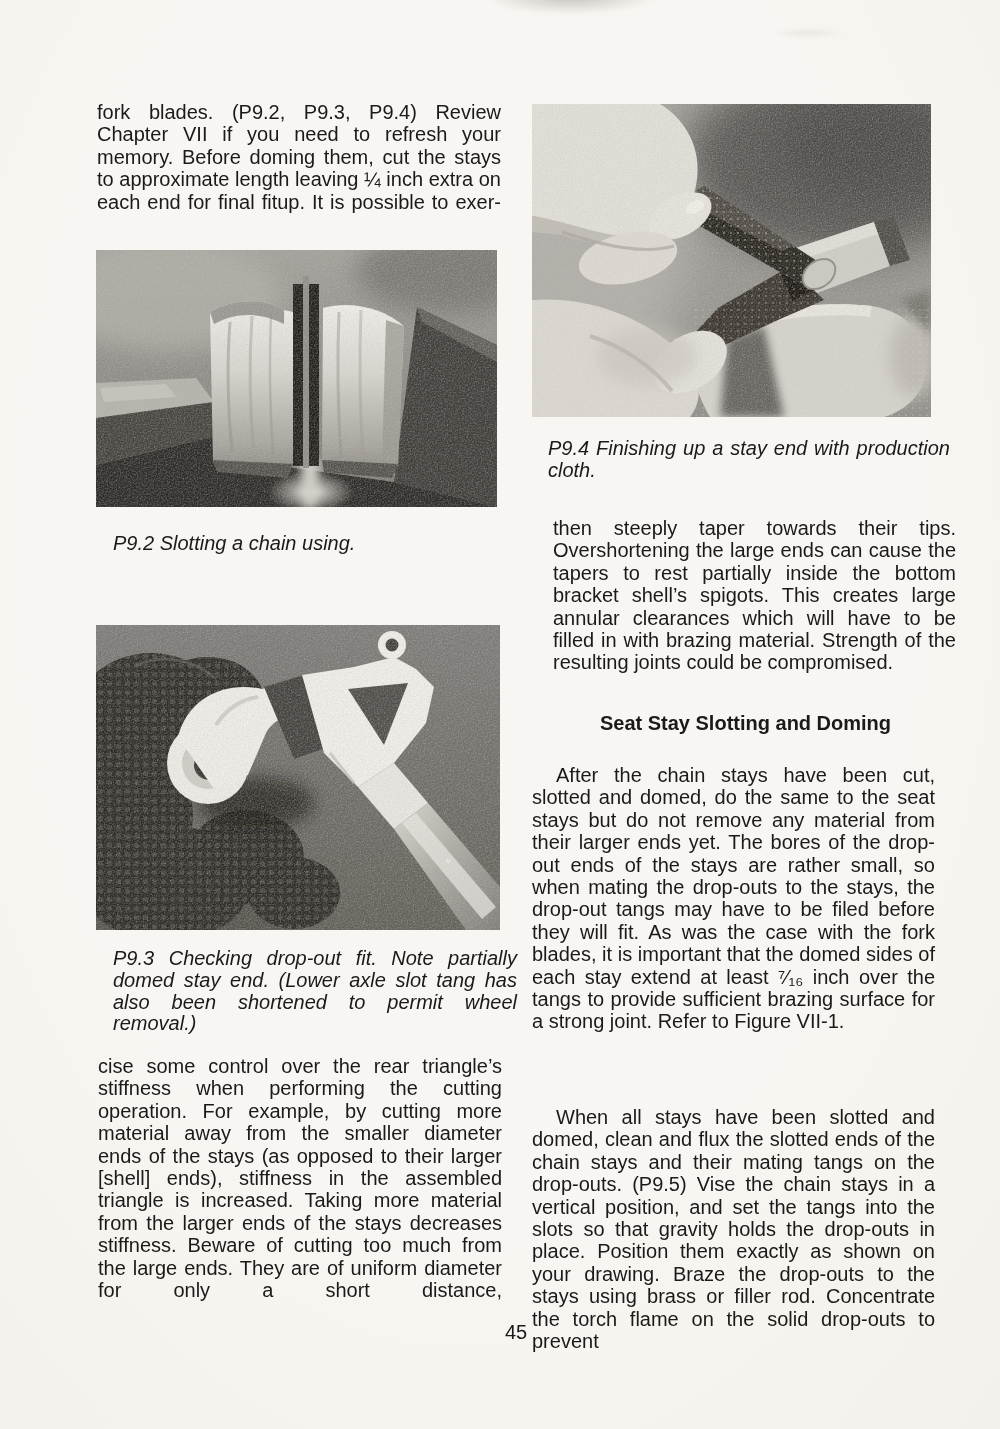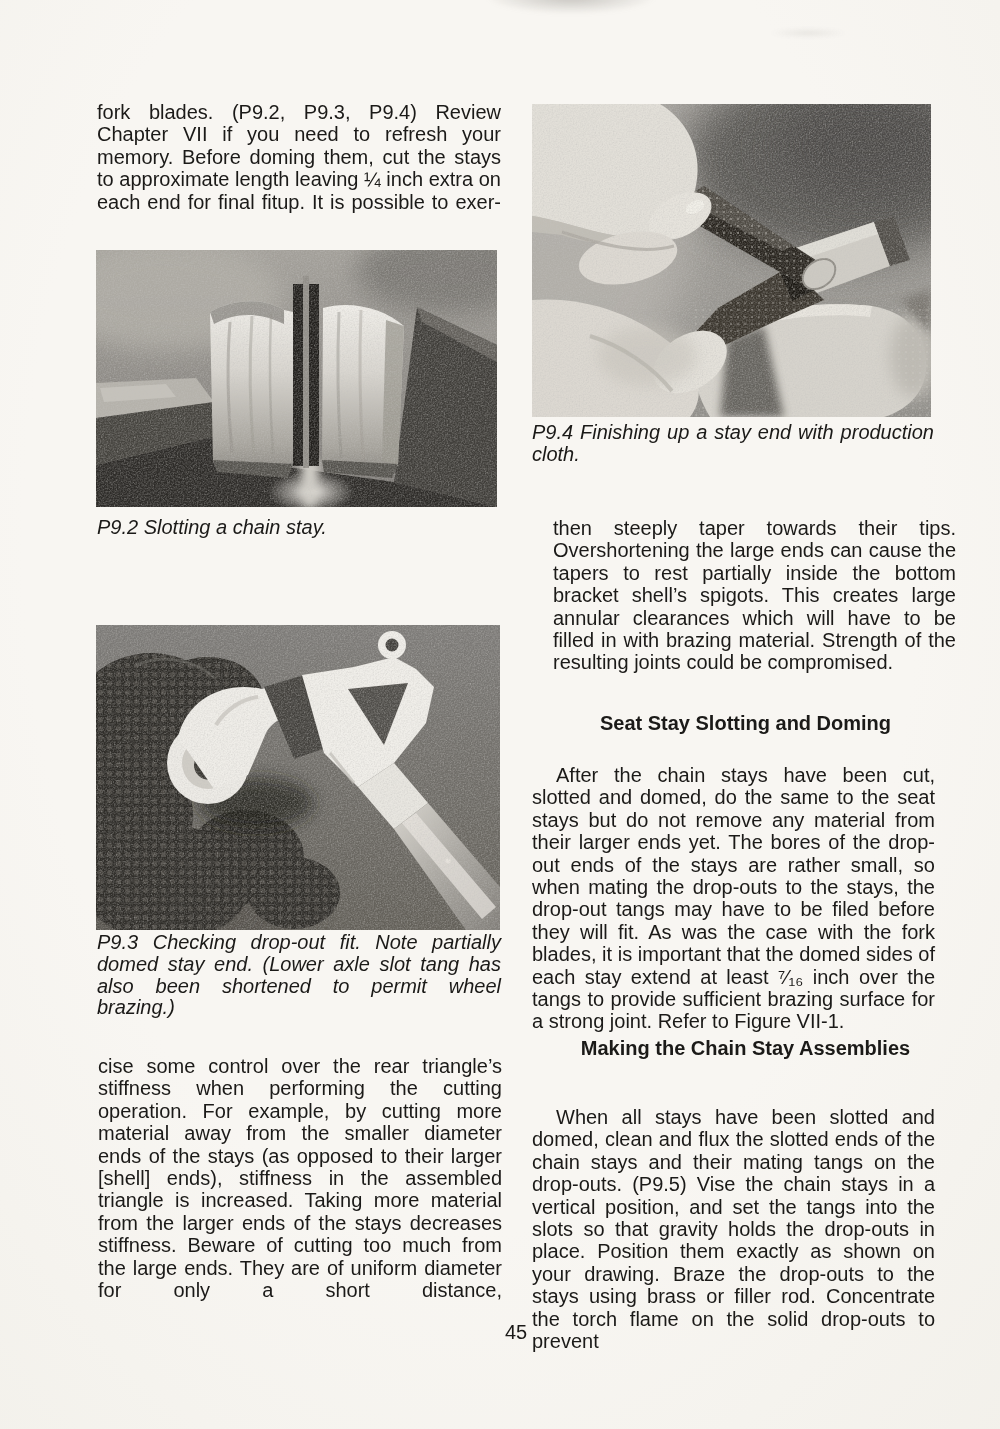--- a/index.html
+++ b/index.html
@@ -11,21 +11,21 @@
   .smudge{position:absolute;pointer-events:none;}
   .smudge-1{left:486px;top:-4px;width:170px;height:18px;
     background:radial-gradient(ellipse at 50% 0%, rgba(118,115,109,.40), rgba(118,115,109,0) 72%);
     filter:blur(2px);}
   .smudge-2{left:768px;top:28px;width:80px;height:10px;opacity:.22;
     background:radial-gradient(ellipse, rgba(110,108,102,.6), rgba(110,108,102,0) 70%);
     filter:blur(2px);}
   .body-par{position:absolute;margin:0;font-size:20px;line-height:22.4px;text-align:justify;}
   .cont{text-align-last:justify;}
   .indent{text-indent:24px;}
-  .caption{position:absolute;margin:0;font-size:20px;line-height:21.8px;font-style:italic;text-align:justify;}
+  .caption{position:absolute;margin:16px;font-size:20px;line-height:21.8px;font-style:italic;text-align:justify;}
   .heading{position:absolute;margin:12px;font-size:20px;line-height:22px;font-weight:bold;text-align:center;}
   figure{position:absolute;margin:0;padding:0;}
   figure svg{display:block;width:100%;height:100%;}
   .page-number{position:absolute;left:97px;width:838px;top:1321px;text-align:center;font-size:20px;}
 
   
   #para-lt{left:97px;top:101px;width:404px;}
   #photo-p92{left:96px;top:250px;width:401px;height:257px;}
   #cap-p92{left:97px;top:517px;width:404px;}
   #photo-p93{left:96px;top:625px;width:404px;height:305px;}
@@ -105,21 +105,21 @@
 
       <path d="M227,58 C254,50 288,58 308,76 L302,216 C272,227 242,222 226,212 Z" fill="url(#p2jaw)"></path>
       <path d="M290,70 L308,76 L302,216 L286,210 Z" fill="#9a978f" opacity="0.8"></path>
       <path d="M243,62 C241,110 242,162 245,208" stroke="#8f8c85" stroke-width="3" fill="none" opacity="0.45"></path>
       <path d="M265,60 C263,110 264,160 267,210" stroke="#9a978f" stroke-width="3" fill="none" opacity="0.4"></path>
       <path d="M117,210 L197,214 L192,228 L121,222 Z" fill="#55534e"></path>
       <path d="M226,210 L302,214 L296,228 L228,222 Z" fill="#55534e"></path>
       <rect width="401" height="257" filter="url(#p2g)" opacity="0.55"></rect>
     </svg>
   </figure>
-  <p id="cap-p92" class="caption">P9.2 Slotting a chain stay.</p>
+  <p id="cap-p92" class="caption">P9.2 Slotting a chain using.</p>
 
   <figure id="photo-p93">
     <svg viewBox="0 0 404 305" preserveAspectRatio="none" aria-hidden="true">
       <defs>
         <linearGradient id="p3bg" x1="0" y1="0" x2="0" y2="1">
           <stop offset="0" stop-color="#7e7c79"></stop>
             <stop offset="1" stop-color="#636059"></stop>
         </linearGradient>
         <linearGradient id="p3tube" x1="0" y1="0" x2="1" y2="1">
           <stop offset="0" stop-color="#d8d5ce"></stop>
@@ -178,21 +178,21 @@
         <path d="M120,100 C130,84 146,74 162,72" stroke="#c9c6bf" stroke-width="4" fill="none" opacity="0.8"></path>
         <path d="M234,128 L258,158" stroke="#bdbab3" stroke-width="3" fill="none" opacity="0.7"></path>
       </g>
 
       <path d="M298,204 L332,178 L404,262 L404,305 L370,305 Z" fill="url(#p3tube)"></path>
       <path d="M306,198 L320,188 L400,282 L386,294 Z" fill="#e9e6e0" opacity="0.75"></path>
       <circle cx="352" cy="236" r="2.5" fill="#e8e5df" opacity="0.8"></circle>
       <rect width="404" height="305" filter="url(#p3g)" opacity="0.55"></rect>
     </svg>
   </figure>
-  <p id="cap-p93" class="caption">P9.3 Checking drop-out fit. Note partially domed stay end. (Lower axle slot tang has also been shortened to permit wheel brazing.)</p>
+  <p id="cap-p93" class="caption">P9.3 Checking drop-out fit. Note partially domed stay end. (Lower axle slot tang has also been shortened to permit wheel removal.)</p>
 
   <p id="para-lb" class="body-par cont">cise some control over the rear triangle’s stiffness when performing the cutting operation. For example, by cutting more material away from the smaller diameter ends of the stays (as opposed to their larger [shell] ends), stiffness in the assembled triangle is increased. Taking more material from the larger ends of the stays decreases stiffness. Beware of cutting too much from the large ends. They are of uniform diameter for only a short distance,</p>
 
   <figure id="photo-p94">
     <svg viewBox="0 0 399 313" preserveAspectRatio="none" aria-hidden="true">
       <defs>
         <linearGradient id="p4bg" x1="0" y1="0" x2="0" y2="1">
           <stop offset="0" stop-color="#a6a39e"></stop>
             <stop offset="1" stop-color="#908e89"></stop>
         </linearGradient>
@@ -263,17 +263,16 @@
       <rect width="399" height="313" filter="url(#p4g)" opacity="0.55"></rect>
     </svg>
   </figure>
   <p id="cap-p94" class="caption">P9.4 Finishing up a stay end with production cloth.</p>
 
   <p id="para-rt" class="body-par">then steeply taper towards their tips. Overshortening the large ends can cause the tapers to rest partially inside the bottom bracket shell’s spigots. This creates large annular clearances which will have to be filled in with brazing material. Strength of the resulting joints could be compromised.</p>
 
   <h2 id="head-1" class="heading">Seat Stay Slotting and Doming</h2>
   <p id="para-seat" class="body-par indent">After the chain stays have been cut, slotted and domed, do the same to the seat stays but do not remove any material from their larger ends yet. The bores of the drop-out ends of the stays are rather small, so when mating the drop-outs to the stays, the drop-out tangs may have to be filed before they will fit. As was the case with the fork blades, it is important that the domed sides of each stay extend at least ⁷⁄₁₆ inch over the tangs to provide sufficient brazing surface for a strong joint. Refer to Figure VII-1.</p>
 
-  <h2 id="head-2" class="heading">Making the Chain Stay Assemblies</h2>
   <p id="para-chain" class="body-par indent cont">When all stays have been slotted and domed, clean and flux the slotted ends of the chain stays and their mating tangs on the drop-outs. (P9.5) Vise the chain stays in a vertical position, and set the tangs into the slots so that gravity holds the drop-outs in place. Position them exactly as shown on your drawing. Braze the drop-outs to the stays using brass or filler rod. Concentrate the torch flame on the solid drop-outs to prevent</p>
 
   <div class="page-number">45</div>
 </div>
 
 </body></html>

